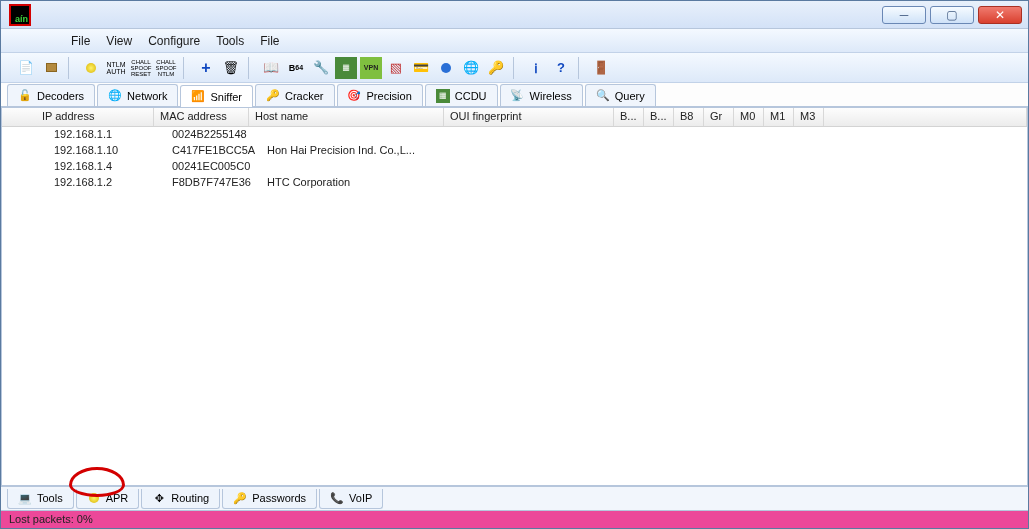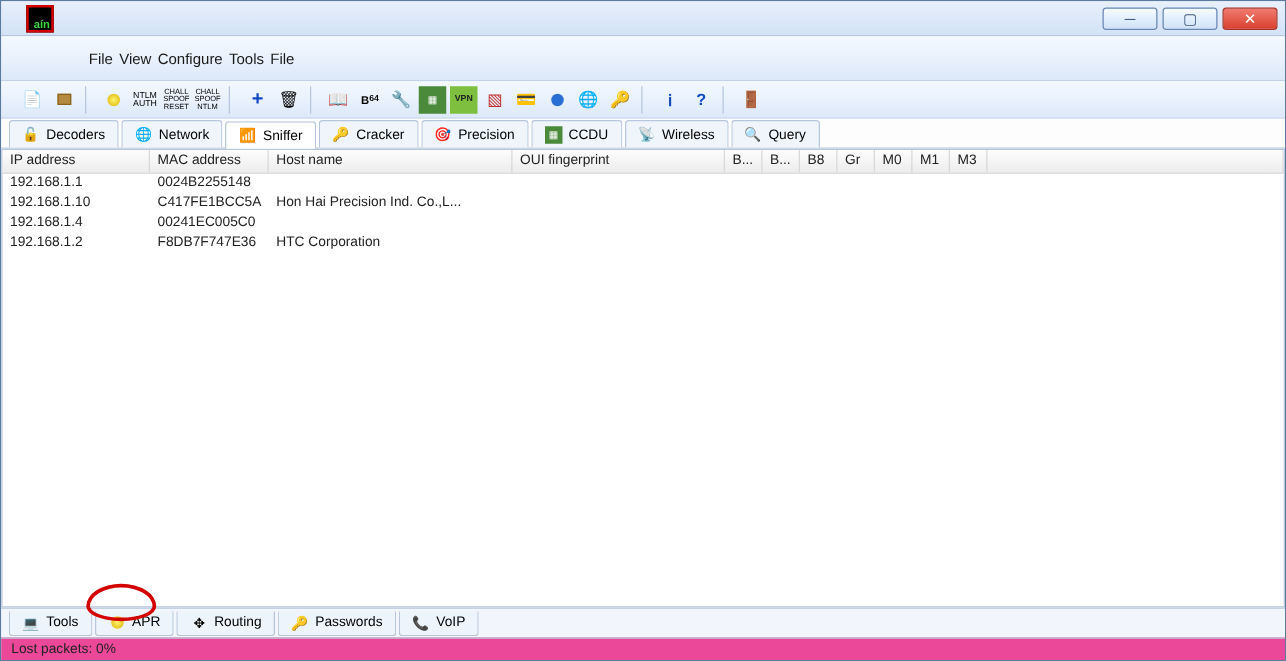--- a/index.html
+++ b/index.html
@@ -23,21 +23,21 @@
     position: relative;
   }
   .titlebar {
     height: 28px;
     background: linear-gradient(#e8f0fb,#d3e2f7);
     display: flex;
     align-items: center;
     justify-content: space-between;
     border-bottom: 1px solid #b6c6dc;
   }
-  .titlebar-left { display:flex; align-items:center; padding-left:20px;}
+  .titlebar-left { display:flex; align-items:center; padding-left:8px;}
   .app-logo {
     width: 22px; height: 22px;
     background: #000;
     border: 2px solid #d30000;
     display:flex; align-items:flex-end; justify-content:flex-end;
     color:#3cd33c; font-size:9px; font-weight:bold; padding:0 1px 0 0;
   }
   .win-controls { display:flex; gap:4px; padding-right:6px;}
   .win-btn {
     width: 44px; height: 18px;
@@ -45,23 +45,23 @@
     border-radius: 3px;
     background: linear-gradient(#f6fbff,#cfe2f8);
     display:flex; align-items:center; justify-content:center;
     font-size:12px; color:#405a80;
   }
   .win-btn.close {
     background: linear-gradient(#f07b6f,#d9402f);
     border-color:#a93023; color:#fff;
   }
   .menubar {
-    height: 36px;
+    height: 24px;
     background: linear-gradient(#f4f9ff,#dde9f9);
-    display:flex; align-items:center; gap:5px;
+    display:flex; align-items:center; gap:16px;
     padding-left: 70px;
     border-bottom:1px solid #c2d2e8;
     font-size:12px;
     color:#1a1a1a;
   }
   .menubar span { cursor:default; }
   .toolbar {
     height: 30px;
     background: linear-gradient(#f4f9ff,#dde9f9);
     border-bottom:1px solid #c2d2e8;
@@ -111,32 +111,32 @@
     height:19px;
     font-size:11px;
   }
   .th {
     border-right:1px solid #d8d8d8;
     padding:2px 6px;
     text-align:left;
     color:#222;
     overflow:hidden; white-space:nowrap;
   }
-  .tbody { flex:1; overflow:auto;}
+  .tbody { flex:1; overflow:auto;padding-left:12px;}
   .trow {
     display:flex;
     height:16px;
     font-size:11px;
     color:#222;
   }
   .td {
     padding:1px 6px;
     overflow:hidden; white-space:nowrap;
   }
-  .c1 { width:118px; } 
+  .c1 { width:118px;margin-left:34px; } 
   .c2 { width:95px; flex:0 0 95px;} 
   .c3 { width:170px;} 
   .c4 { width:195px;} 
   .cx { width:30px;}
   .thead .c2 { width:95px;}
   .lower-tabs {
     height: 24px;
     background:#f2f6fc;
     border-top:1px solid #b6c6dc;
     display:flex; align-items:center;

